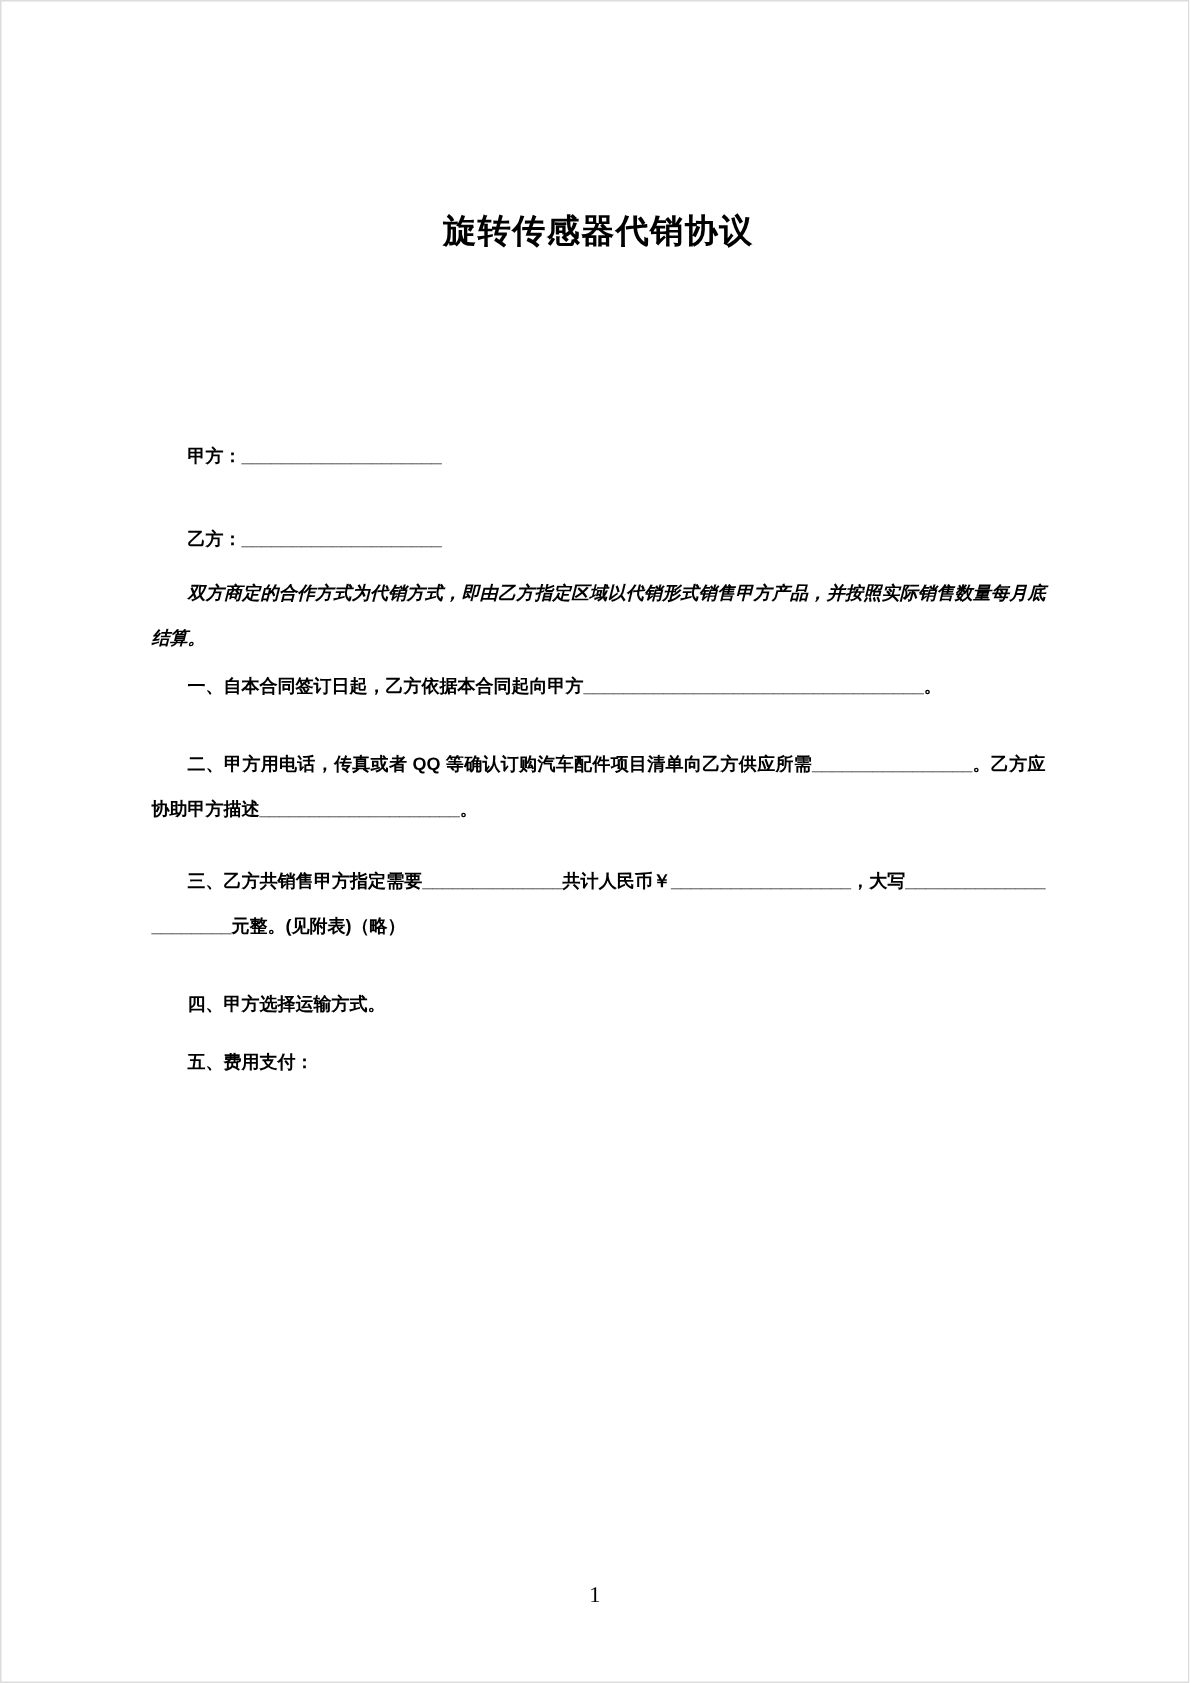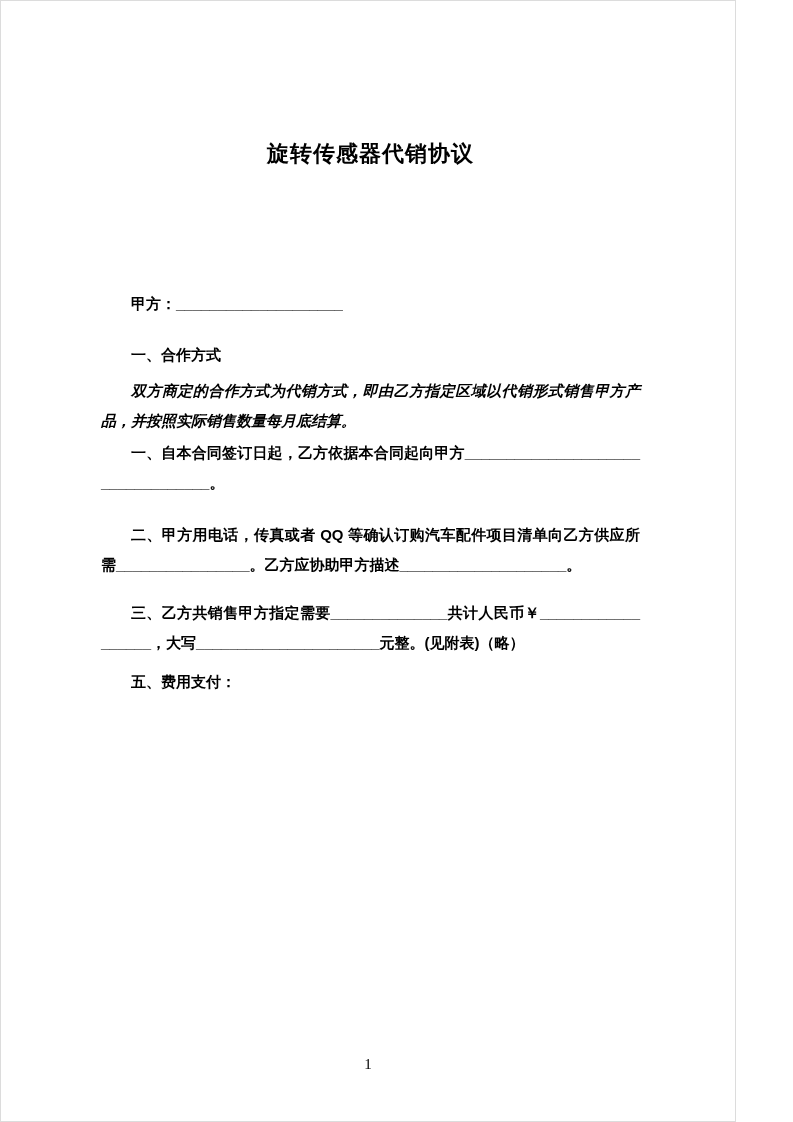--- a/index.html
+++ b/index.html
@@ -1,41 +1,41 @@
 <!DOCTYPE html>
 <html><head>
 <meta charset="utf-8">
 <style>
   html, body {
     margin: 0;
     padding: 0;
     background: #ffffff;
   }
   .page {
-    width: 736px;
+    width: 793px;
     height: 1122px;
     box-sizing: border-box;
     background: #ffffff;
     border: 1px solid #dcdcdc;
     position: relative;
     overflow: hidden;
     padding: 138px 95px 0 100px;
     font-family: "Liberation Sans", "DejaVu Sans", sans-serif;
     color: #000000;
   }
   .doc-title {
     font-size: 22px;
     font-weight: bold;
     text-align: center;
     margin: 0;
     line-height: 30px;
     letter-spacing: 1px;
   }
   .para {
-    font-size: 15px;
+    font-size: 12px;
     font-weight: bold;
     line-height: 30px;
     margin: 0;
     text-indent: 2em;
     text-align: justify;
     word-break: break-all;
   }
   .party-a { margin-top: 120px; }
   .party-b { margin-top: 25px; }
   .intro   { margin-top: 17px; }
@@ -60,30 +60,31 @@
 </style>
 </head>
 <body>
 
 <div class="page">
 
   <h1 class="doc-title">旋转传感器代销协议</h1>
 
   <p class="para party-a">甲方：____________________</p>
 
+  <p class="para party-b">乙方：____________________</p>
 
 
-  <p class="para heading">一、合作方式</p>
 
   <p class="para body-1">双方商定的合作方式为代销方式，即由乙方指定区域以代销形式销售甲方产品，并按照实际销售数量每月底结算。</p>
 
   <p class="para item-1">一、自本合同签订日起，乙方依据本合同起向甲方__________________________________。</p>
 
   <p class="para item-2">二、甲方用电话，传真或者 QQ 等确认订购汽车配件项目清单向乙方供应所需________________。乙方应协助甲方描述____________________。</p>
 
   <p class="para item-3">三、乙方共销售甲方指定需要______________共计人民币￥__________________，大写______________________元整。(见附表)（略）</p>
 
+  <p class="para item-4">四、甲方选择运输方式。</p>
 
   <p class="para item-5">五、费用支付：</p>
 
   <div class="page-number">1</div>
 
 </div>
 
 </body></html>

